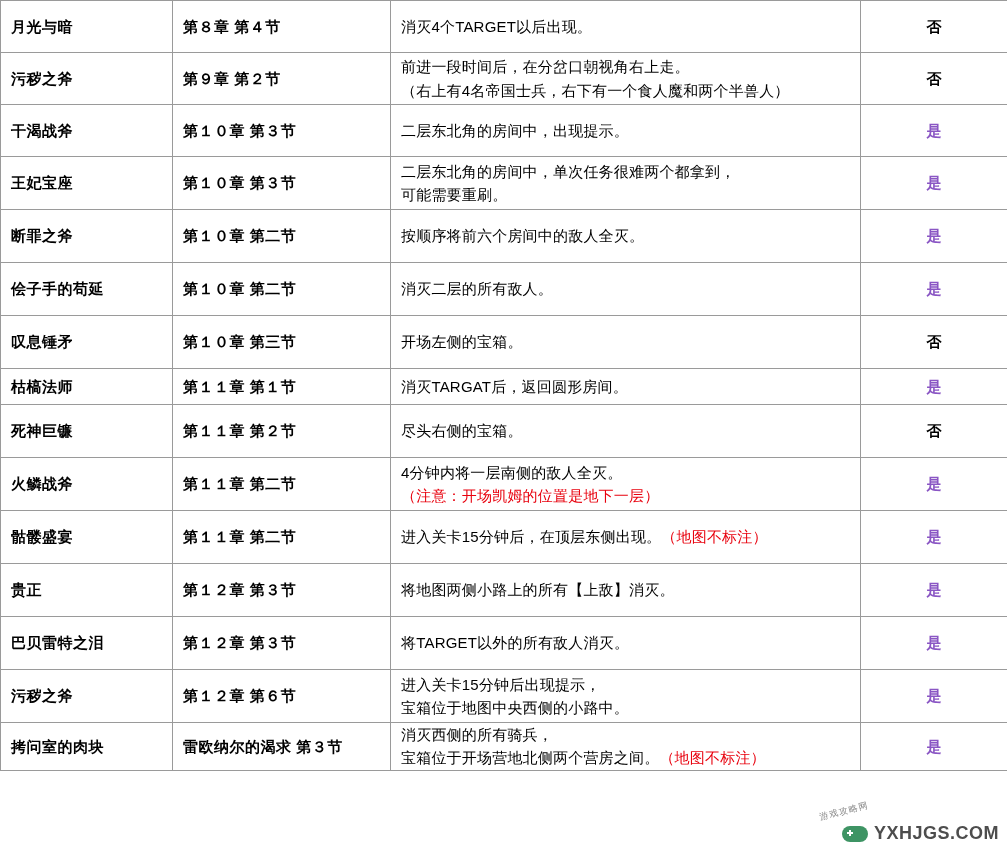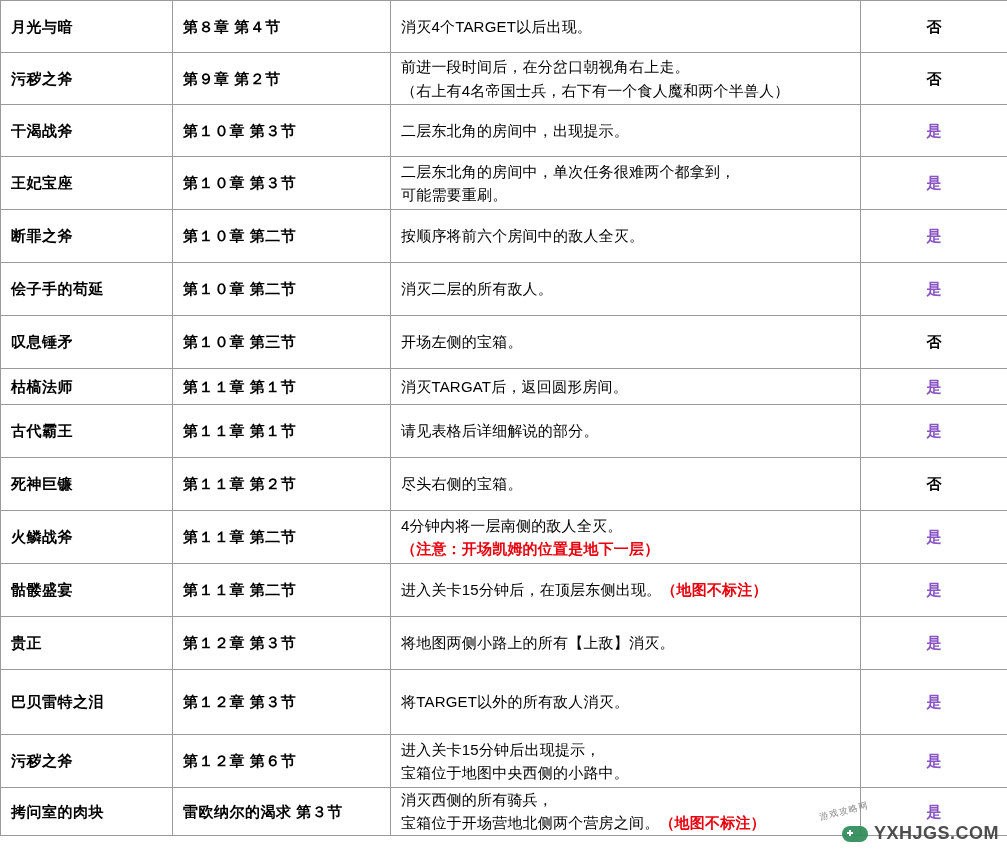--- a/index.html
+++ b/index.html
@@ -49,21 +49,21 @@
   }
   td.cell-flag {
     text-align: center;
     font-weight: bold;
     font-size: 15.5px;
   }
   .flag-yes { color: #8a56c4; }
   .flag-no  { color: #000000; }
 
   .desc-line { display: block; white-space: nowrap; }
-  .note-red  { color: #e8000d; font-weight: bold; }
+  .note-red  { color: #e8000d; font-weight: normal; }
 
   
   .watermark {
     position: absolute;
     right: 8px;
     bottom: 6px;
     display: flex;
     align-items: center;
     gap: 6px;
     pointer-events: none;
@@ -188,28 +188,20 @@
 
     <tr style="height:36px">
       <td class="cell-name">枯槁法师</td>
       <td class="cell-loc">第１１章 第１节</td>
       <td class="cell-desc">
         <span class="desc-line">消灭TARGAT后，返回圆形房间。</span>
       </td>
       <td class="cell-flag flag-yes">是</td>
     </tr>
 
-    <tr style="height:53px">
-      <td class="cell-name">古代霸王</td>
-      <td class="cell-loc">第１１章 第１节</td>
-      <td class="cell-desc">
-        <span class="desc-line">请见表格后详细解说的部分。</span>
-      </td>
-      <td class="cell-flag flag-yes">是</td>
-    </tr>
 
     <tr style="height:53px">
       <td class="cell-name">死神巨镰</td>
       <td class="cell-loc">第１１章 第２节</td>
       <td class="cell-desc">
         <span class="desc-line">尽头右侧的宝箱。</span>
       </td>
       <td class="cell-flag flag-no">否</td>
     </tr>
 
@@ -234,21 +226,21 @@
 
     <tr style="height:53px">
       <td class="cell-name">贵正</td>
       <td class="cell-loc">第１２章 第３节</td>
       <td class="cell-desc">
         <span class="desc-line">将地图两侧小路上的所有【上敌】消灭。</span>
       </td>
       <td class="cell-flag flag-yes">是</td>
     </tr>
 
-    <tr style="height:65px">
+    <tr style="height:53px">
       <td class="cell-name">巴贝雷特之泪</td>
       <td class="cell-loc">第１２章 第３节</td>
       <td class="cell-desc">
         <span class="desc-line">将TARGET以外的所有敌人消灭。</span>
       </td>
       <td class="cell-flag flag-yes">是</td>
     </tr>
 
     <tr style="height:53px">
       <td class="cell-name">污秽之斧</td>

